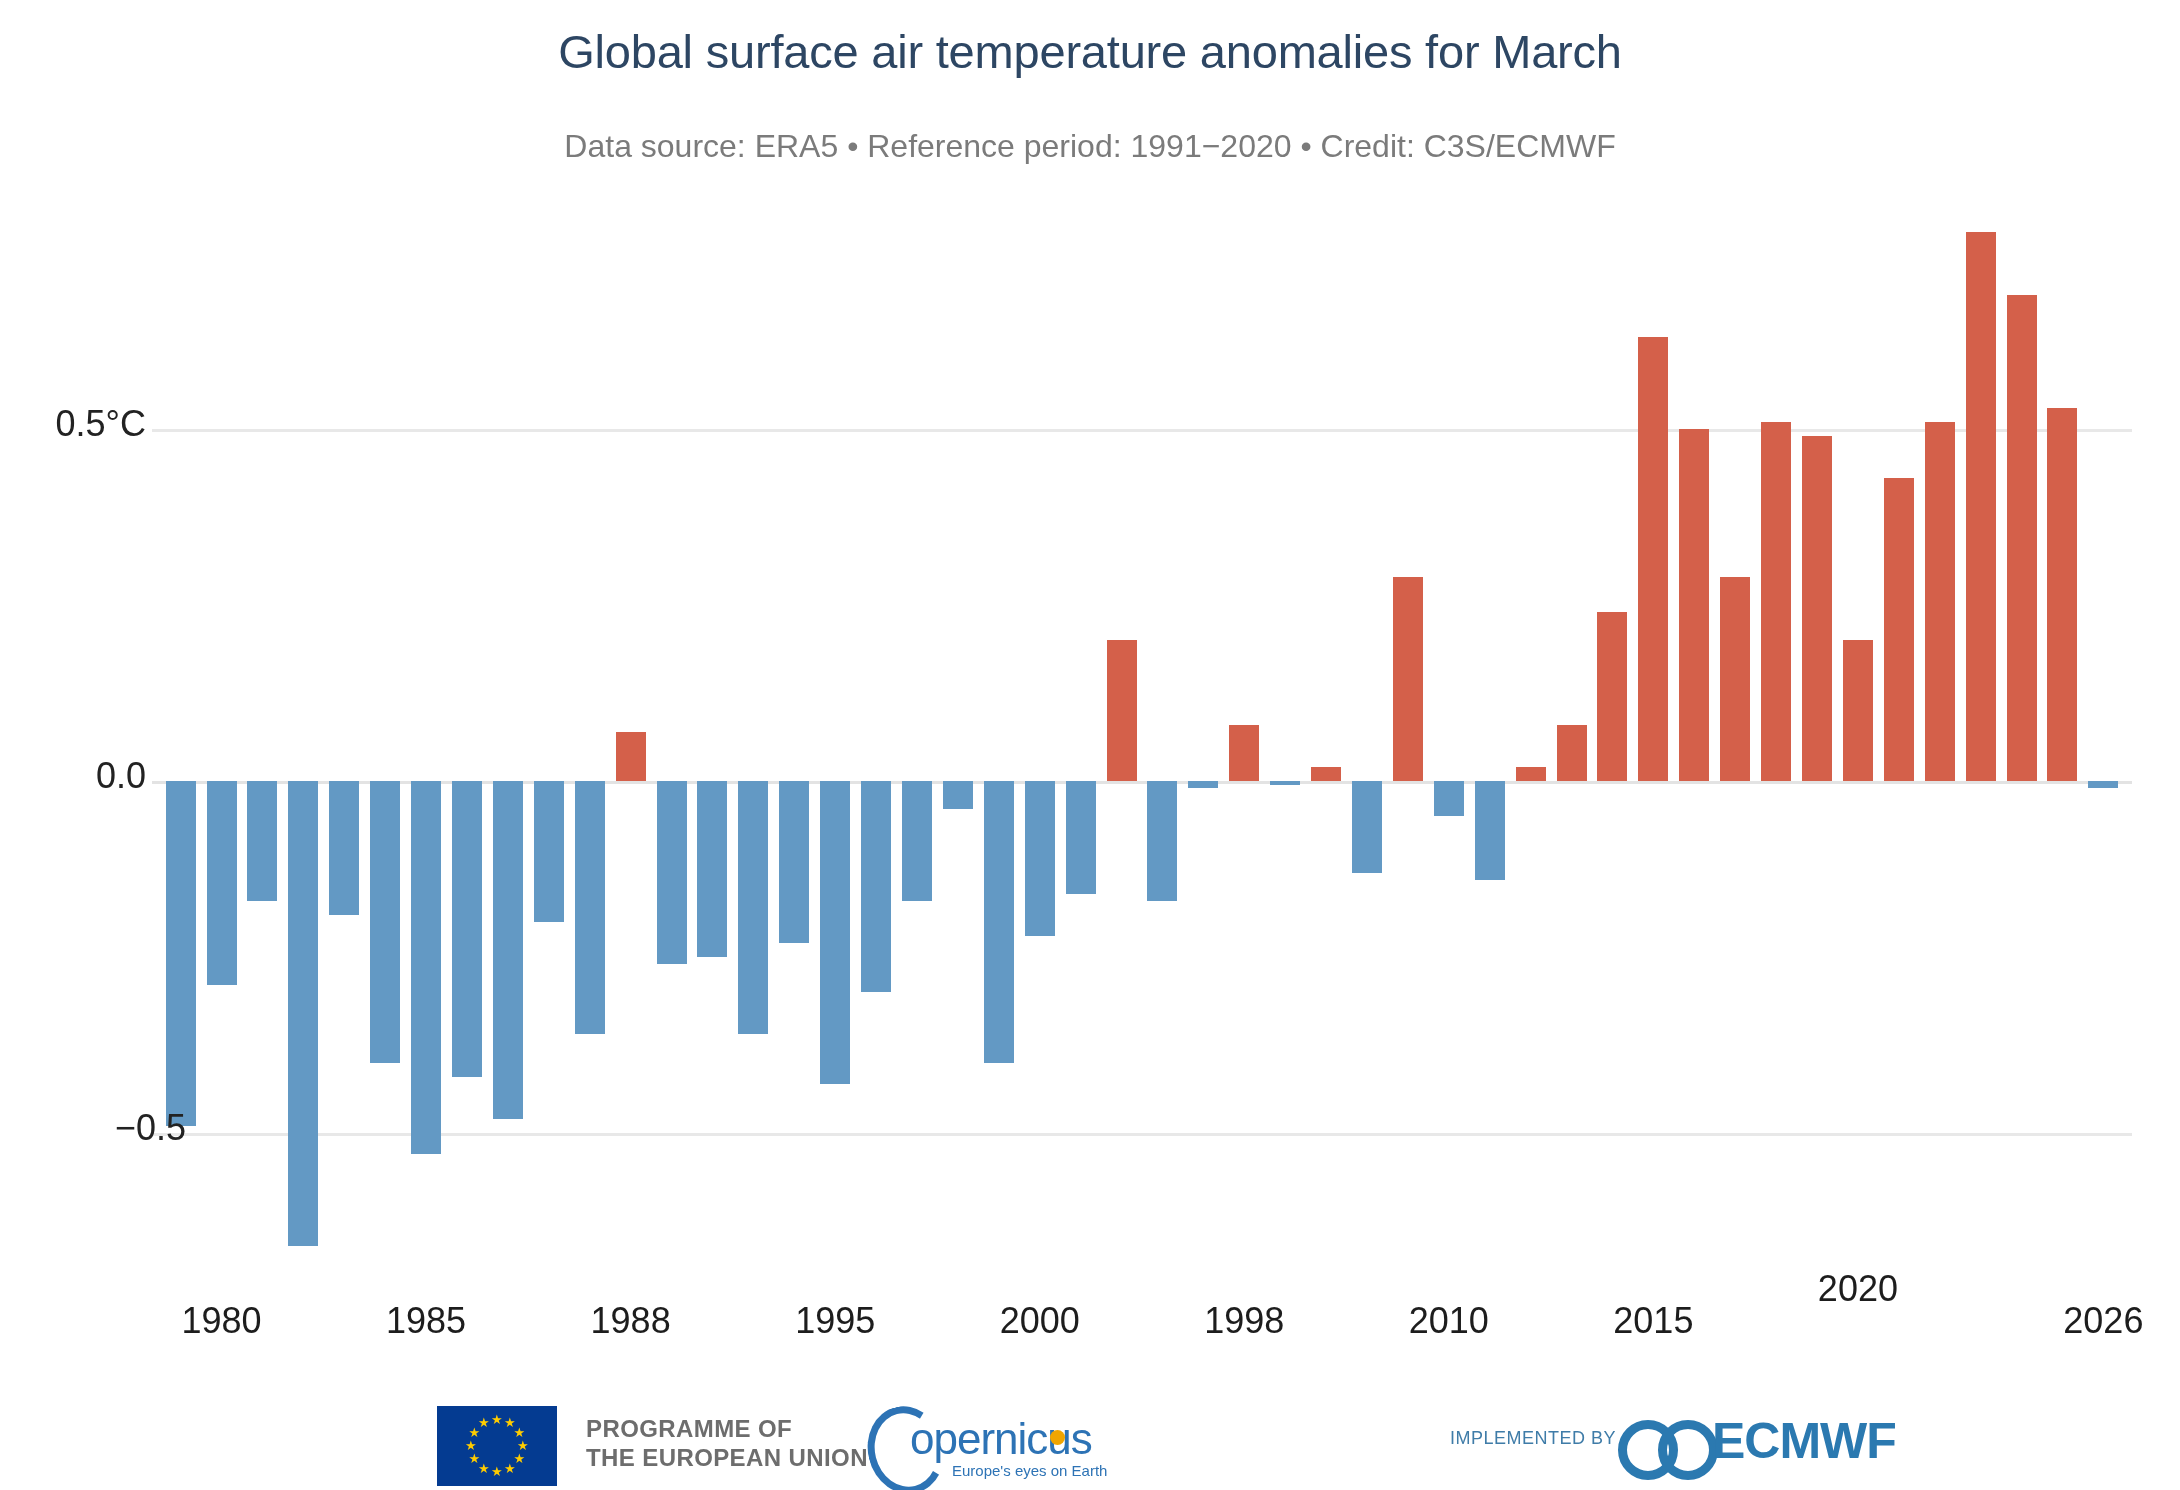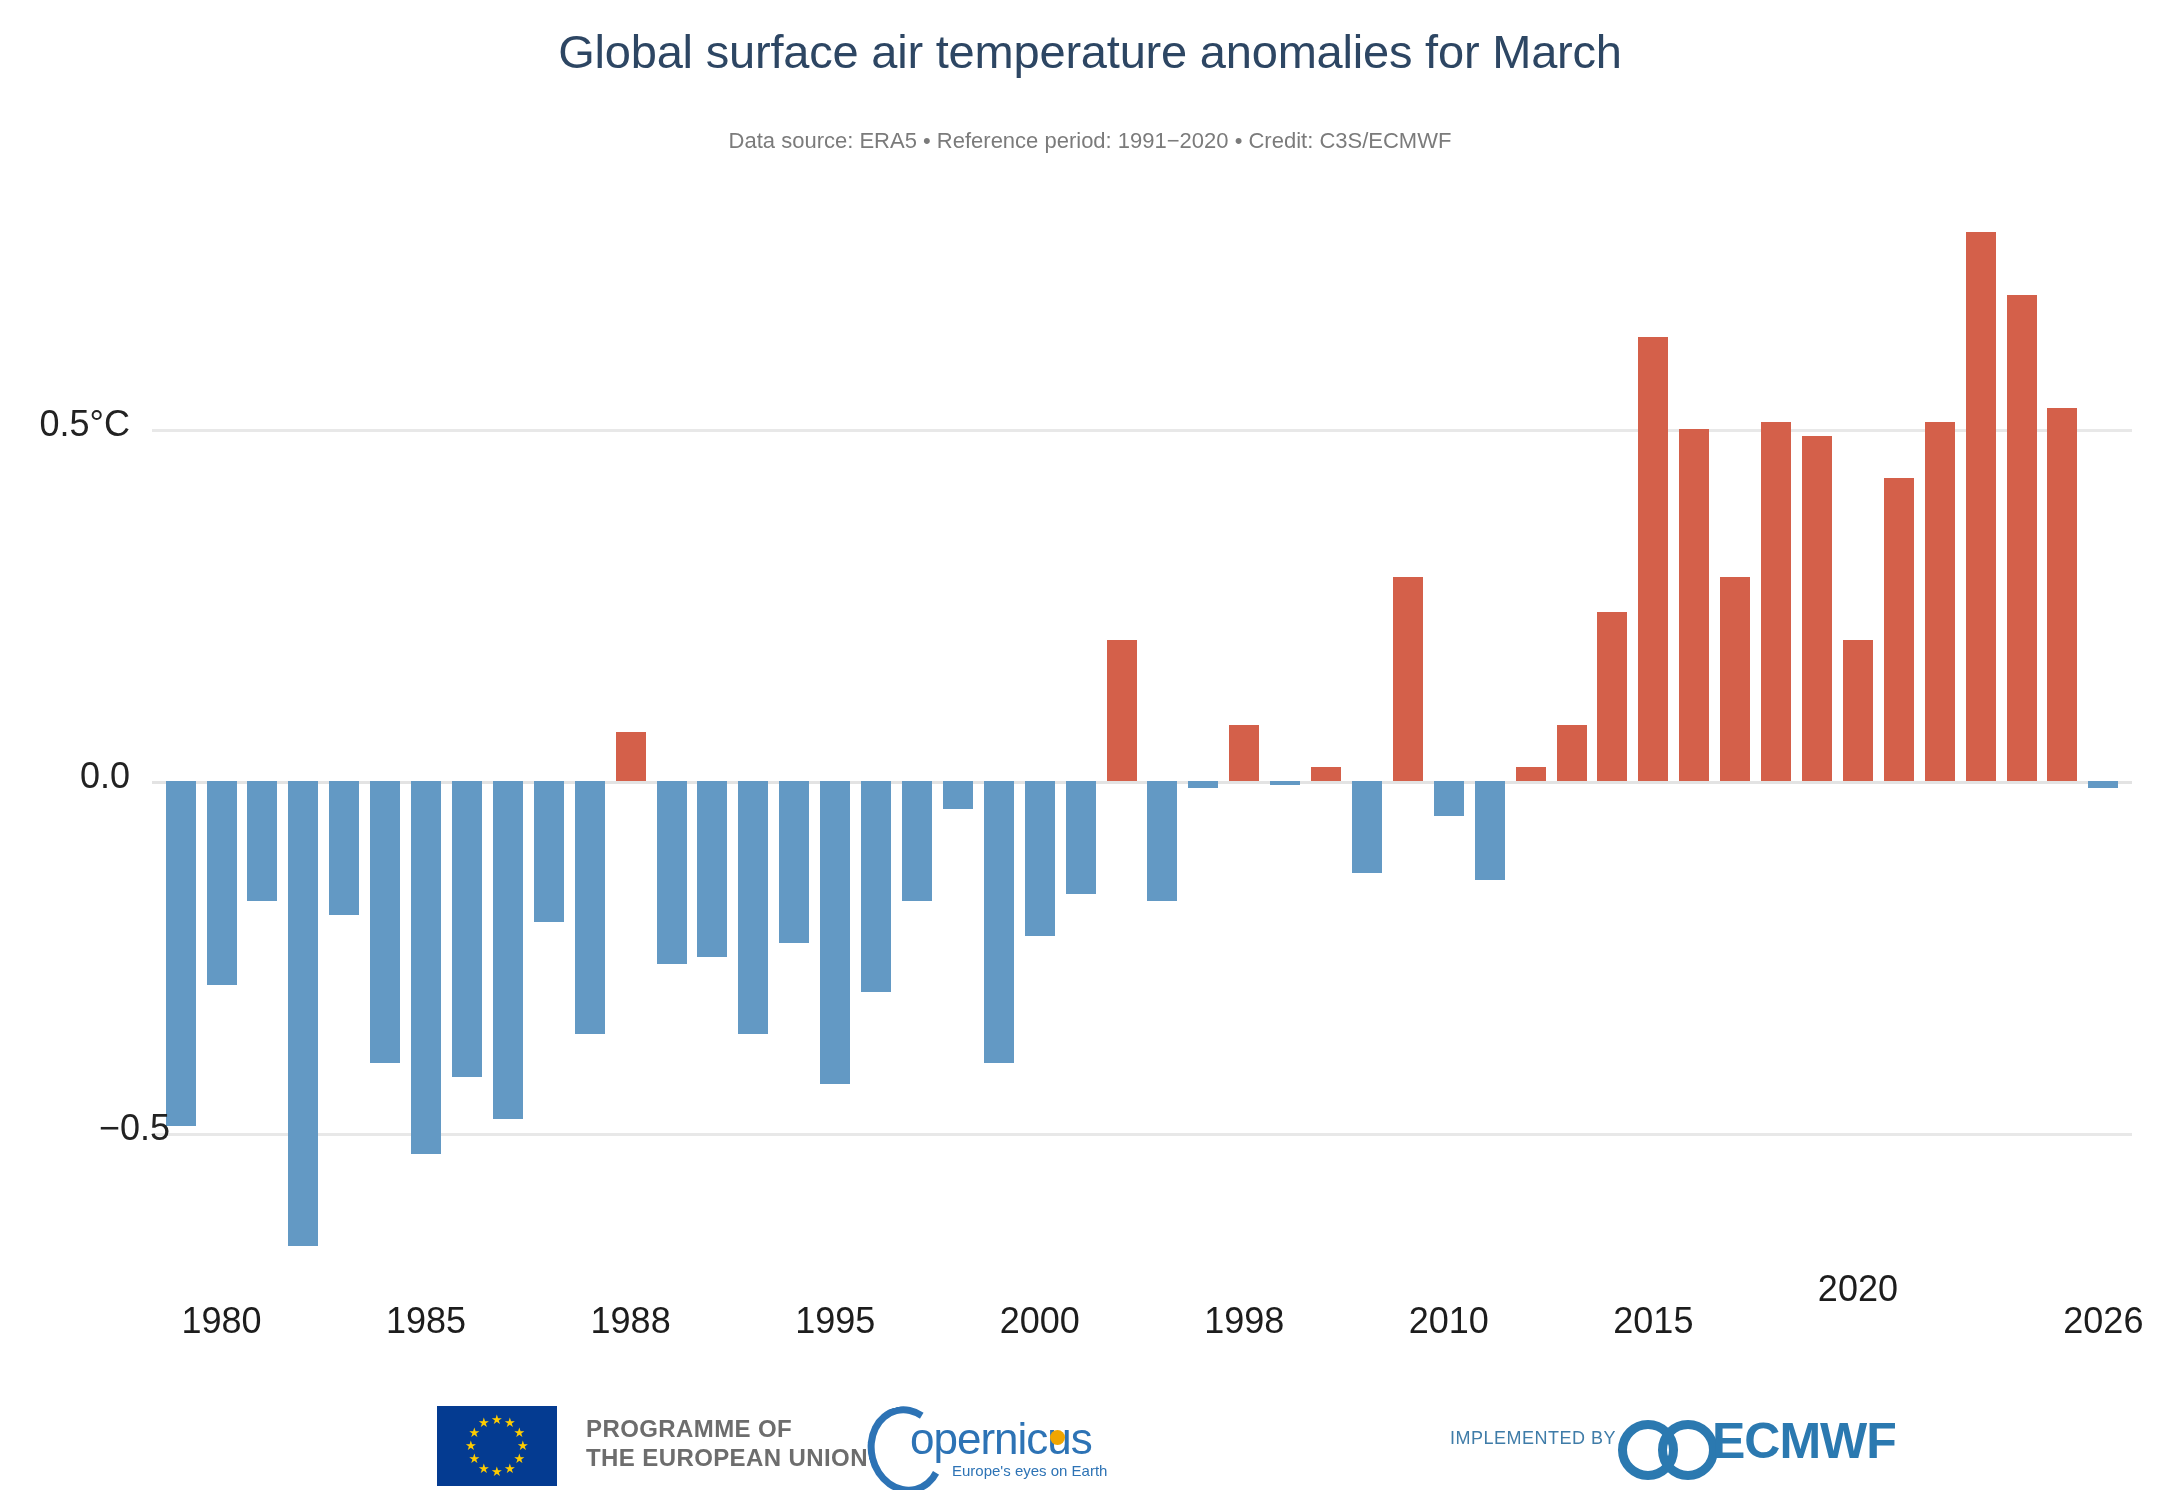--- a/index.html
+++ b/index.html
@@ -14,21 +14,21 @@
 
   .title{
     position:absolute;top:24px;left:0;width:2180px;
     text-align:center;
     font-size:47px;font-weight:normal;color:#2d4663;
     letter-spacing:-0.2px;
   }
   .subtitle{
     position:absolute;top:128px;left:0;width:2180px;
     text-align:center;
-    font-size:22px;font-weight:normal;color:#7b7b7b;
+    font-size:32px;font-weight:normal;color:#7b7b7b;
   }
 
   
   #plot{
     position:absolute;
     left:152px;top:240px;
     width:1980px;height:1040px;
   }
   .gridline{
     position:absolute;left:0;width:1980px;height:3px;
@@ -36,20 +36,21 @@
   }
   .zeroline{
     position:absolute;left:0;width:1980px;height:3px;
     background:#e3e3e3;
   }
   .ylabel{
     position:absolute;
     text-align:right;
     font-size:36px;color:#222;
     white-space:nowrap;
+    padding-left:16px;
   }
   .bar{
     position:absolute;
     width:30px;
   }
   .bar.pos{background:#d4604a;}
   .bar.neg{background:#6399c4;}
 
   .xlabel{
     position:absolute;

